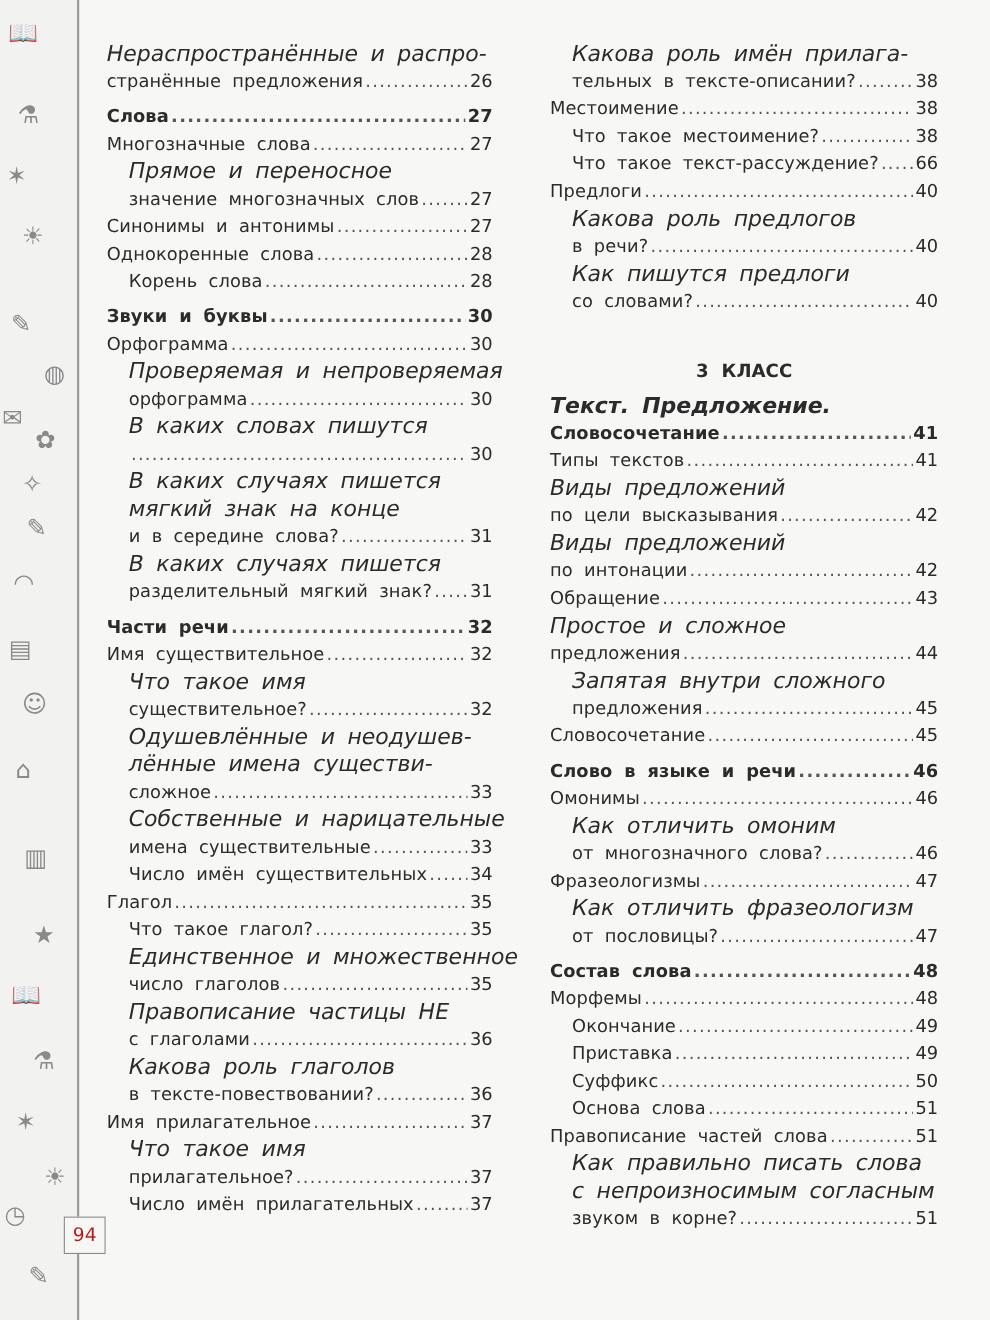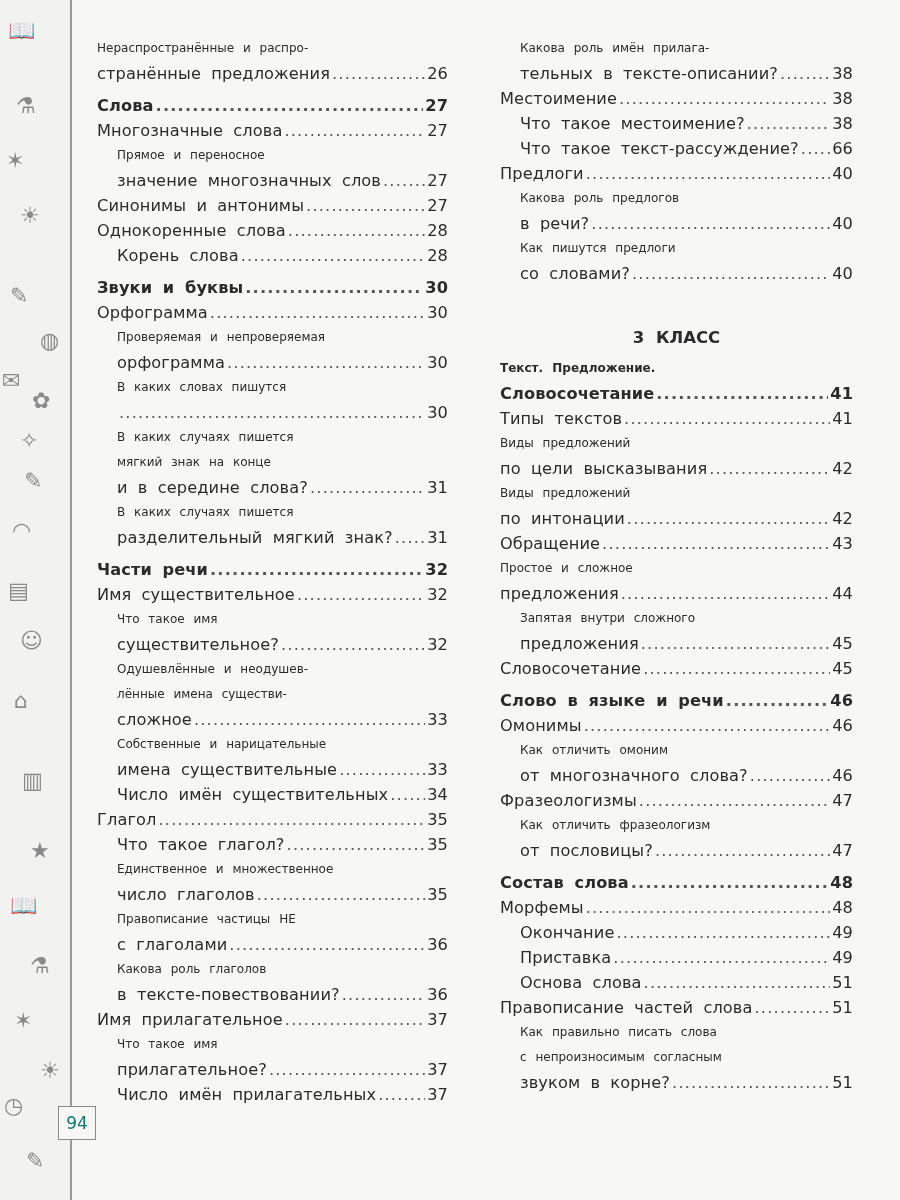--- a/index.html
+++ b/index.html
@@ -15,21 +15,21 @@
   .margin-rule {
     position:absolute; left:70px; top:0; width:2px; height:1200px;
     background:#9a9a9a;
   }
   .doodle {
     position:absolute; color:#8a8a8a; font-size:22px; line-height:1;
   }
   .page-num {
     position:absolute; left:58px; top:1106px; width:36px; height:32px;
     border:1.5px solid #8a8a8a; background:#f7f7f6;
-    font-size:17px; color:#0f766e; text-align:center; line-height:32px;
+    font-size:17px; color:#b91c1c; text-align:center; line-height:32px;
   }
   .col {
     position:absolute; top:36px;
   }
   .col.left { left:97px; width:351px; }
   .col.right { left:500px; width:353px; top:36px; }
   .entry {
     display:flex; align-items:baseline;
     font-size:16.2px; line-height:25px; height:25px; white-space:nowrap;
     letter-spacing:0.1px; word-spacing:5px;
@@ -39,21 +39,21 @@
   .entry.section { margin-top:7px;align-items:center; }
   .entry .title { flex:0 0 auto; }
   .entry .dots {
     flex:1 1 auto; overflow:hidden; margin:0 2px; color:#555;
     letter-spacing:1.2px; word-spacing:0;
   }
   .entry .dots::before {
     content:"...................................................................................................................";
   }
   .entry .page { flex:0 0 auto; }
-  .cont { font-size:12px; line-height:25px; height:25px; white-space:nowrap; word-spacing:5px; }
+  .cont { font-size:20px; line-height:25px; height:25px; white-space:nowrap; word-spacing:5px;font-style:italic; }
   .cont.indent { padding-left:20px; }
   .cont.bold { font-weight:bold; }
   .grade-heading {
     text-align:center; font-weight:bold; font-size:16.5px;
     line-height:25px; height:25px; margin-top:39px; margin-bottom:6px;
     word-spacing:6px;
   }
 </style>
 </head>
 <body>
@@ -470,20 +470,27 @@
       </div>
       <div>
         <div class="entry indent">
           <span class="title">Приставка</span>
           <span class="dots"></span>
           <span class="page">49</span>
         </div>
       </div>
       <div>
         <div class="entry indent">
+          <span class="title">Суффикс</span>
+          <span class="dots"></span>
+          <span class="page">50</span>
+        </div>
+      </div>
+      <div>
+        <div class="entry indent">
           <span class="title">Основа слова</span>
           <span class="dots"></span>
           <span class="page">51</span>
         </div>
       </div>
       <div>
         <div class="entry">
           <span class="title">Правописание частей слова</span>
           <span class="dots"></span>
           <span class="page">51</span>

